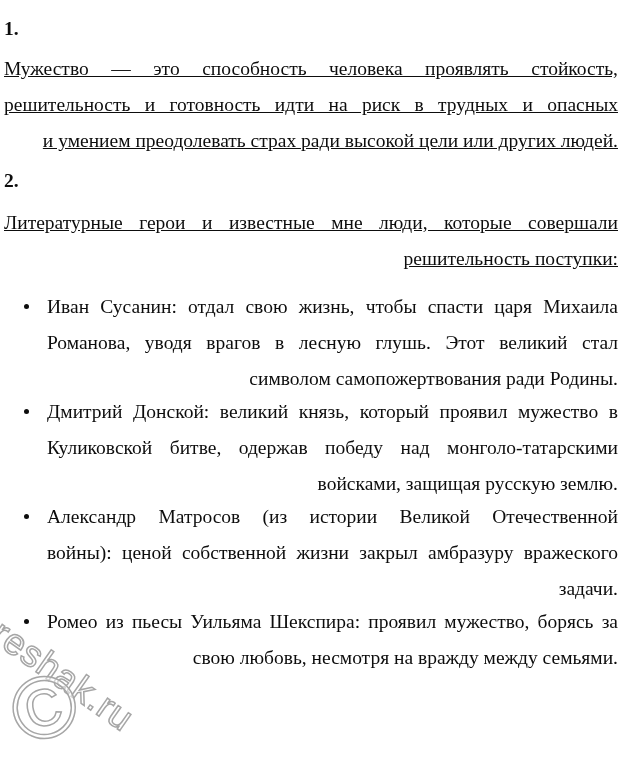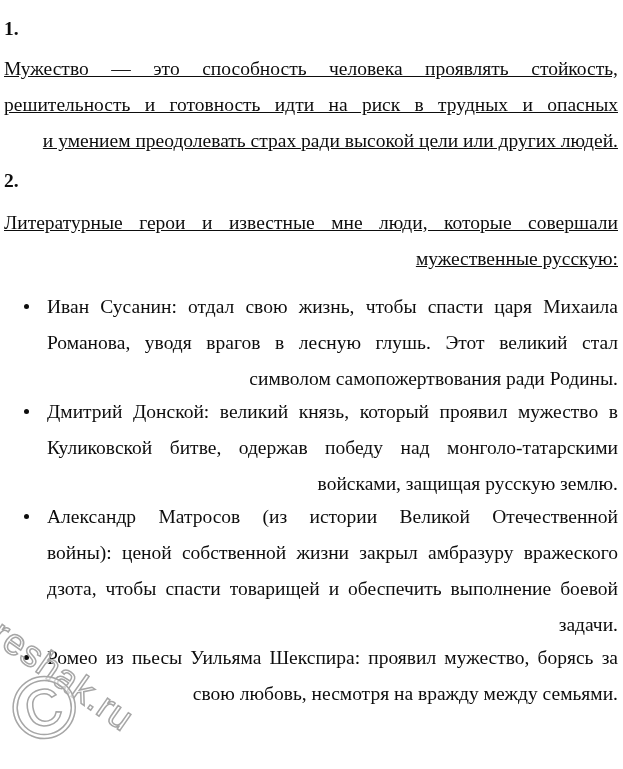--- a/index.html
+++ b/index.html
@@ -100,38 +100,37 @@
     <div class="q-number">1.</div>
     <div class="para p1">
         <div class="tline just">Мужество — это способность человека проявлять стойкость,</div>
         <div class="tline just">решительность и готовность идти на риск в трудных и опасных</div>
         <div class="tline">и умением преодолевать страх ради высокой цели или других людей.</div>
       </div>
 
     <div class="q-number qn2">2.</div>
     <div class="para intro">
         <div class="tline just">Литературные герои и известные мне люди, которые совершали</div>
-        <div class="tline">мужественные русскую:</div>
+        <div class="tline">решительность поступки:</div>
       </div>
 
     <ul class="bullets">
       <li>
           <div class="tline just">Иван Сусанин: отдал свою жизнь, чтобы спасти царя Михаила</div>
           <div class="tline just">Романова, уводя врагов в лесную глушь. Этот великий стал</div>
           <div class="tline">символом самопожертвования ради Родины.</div>
         </li>
       <li>
           <div class="tline just">Дмитрий Донской: великий князь, который проявил мужество в</div>
           <div class="tline just">Куликовской битве, одержав победу над монголо-татарскими</div>
           <div class="tline">войсками, защищая русскую землю.</div>
         </li>
       <li>
           <div class="tline just">Александр Матросов (из истории Великой Отечественной</div>
           <div class="tline just">войны): ценой собственной жизни закрыл амбразуру вражеского</div>
-          <div class="tline just">дзота, чтобы спасти товарищей и обеспечить выполнение боевой</div>
           <div class="tline">задачи.</div>
         </li>
       <li>
           <div class="tline just">Ромео из пьесы Уильяма Шекспира: проявил мужество, борясь за</div>
           <div class="tline">свою любовь, несмотря на вражду между семьями.</div>
         </li>
     </ul>
 
   </div>
 

